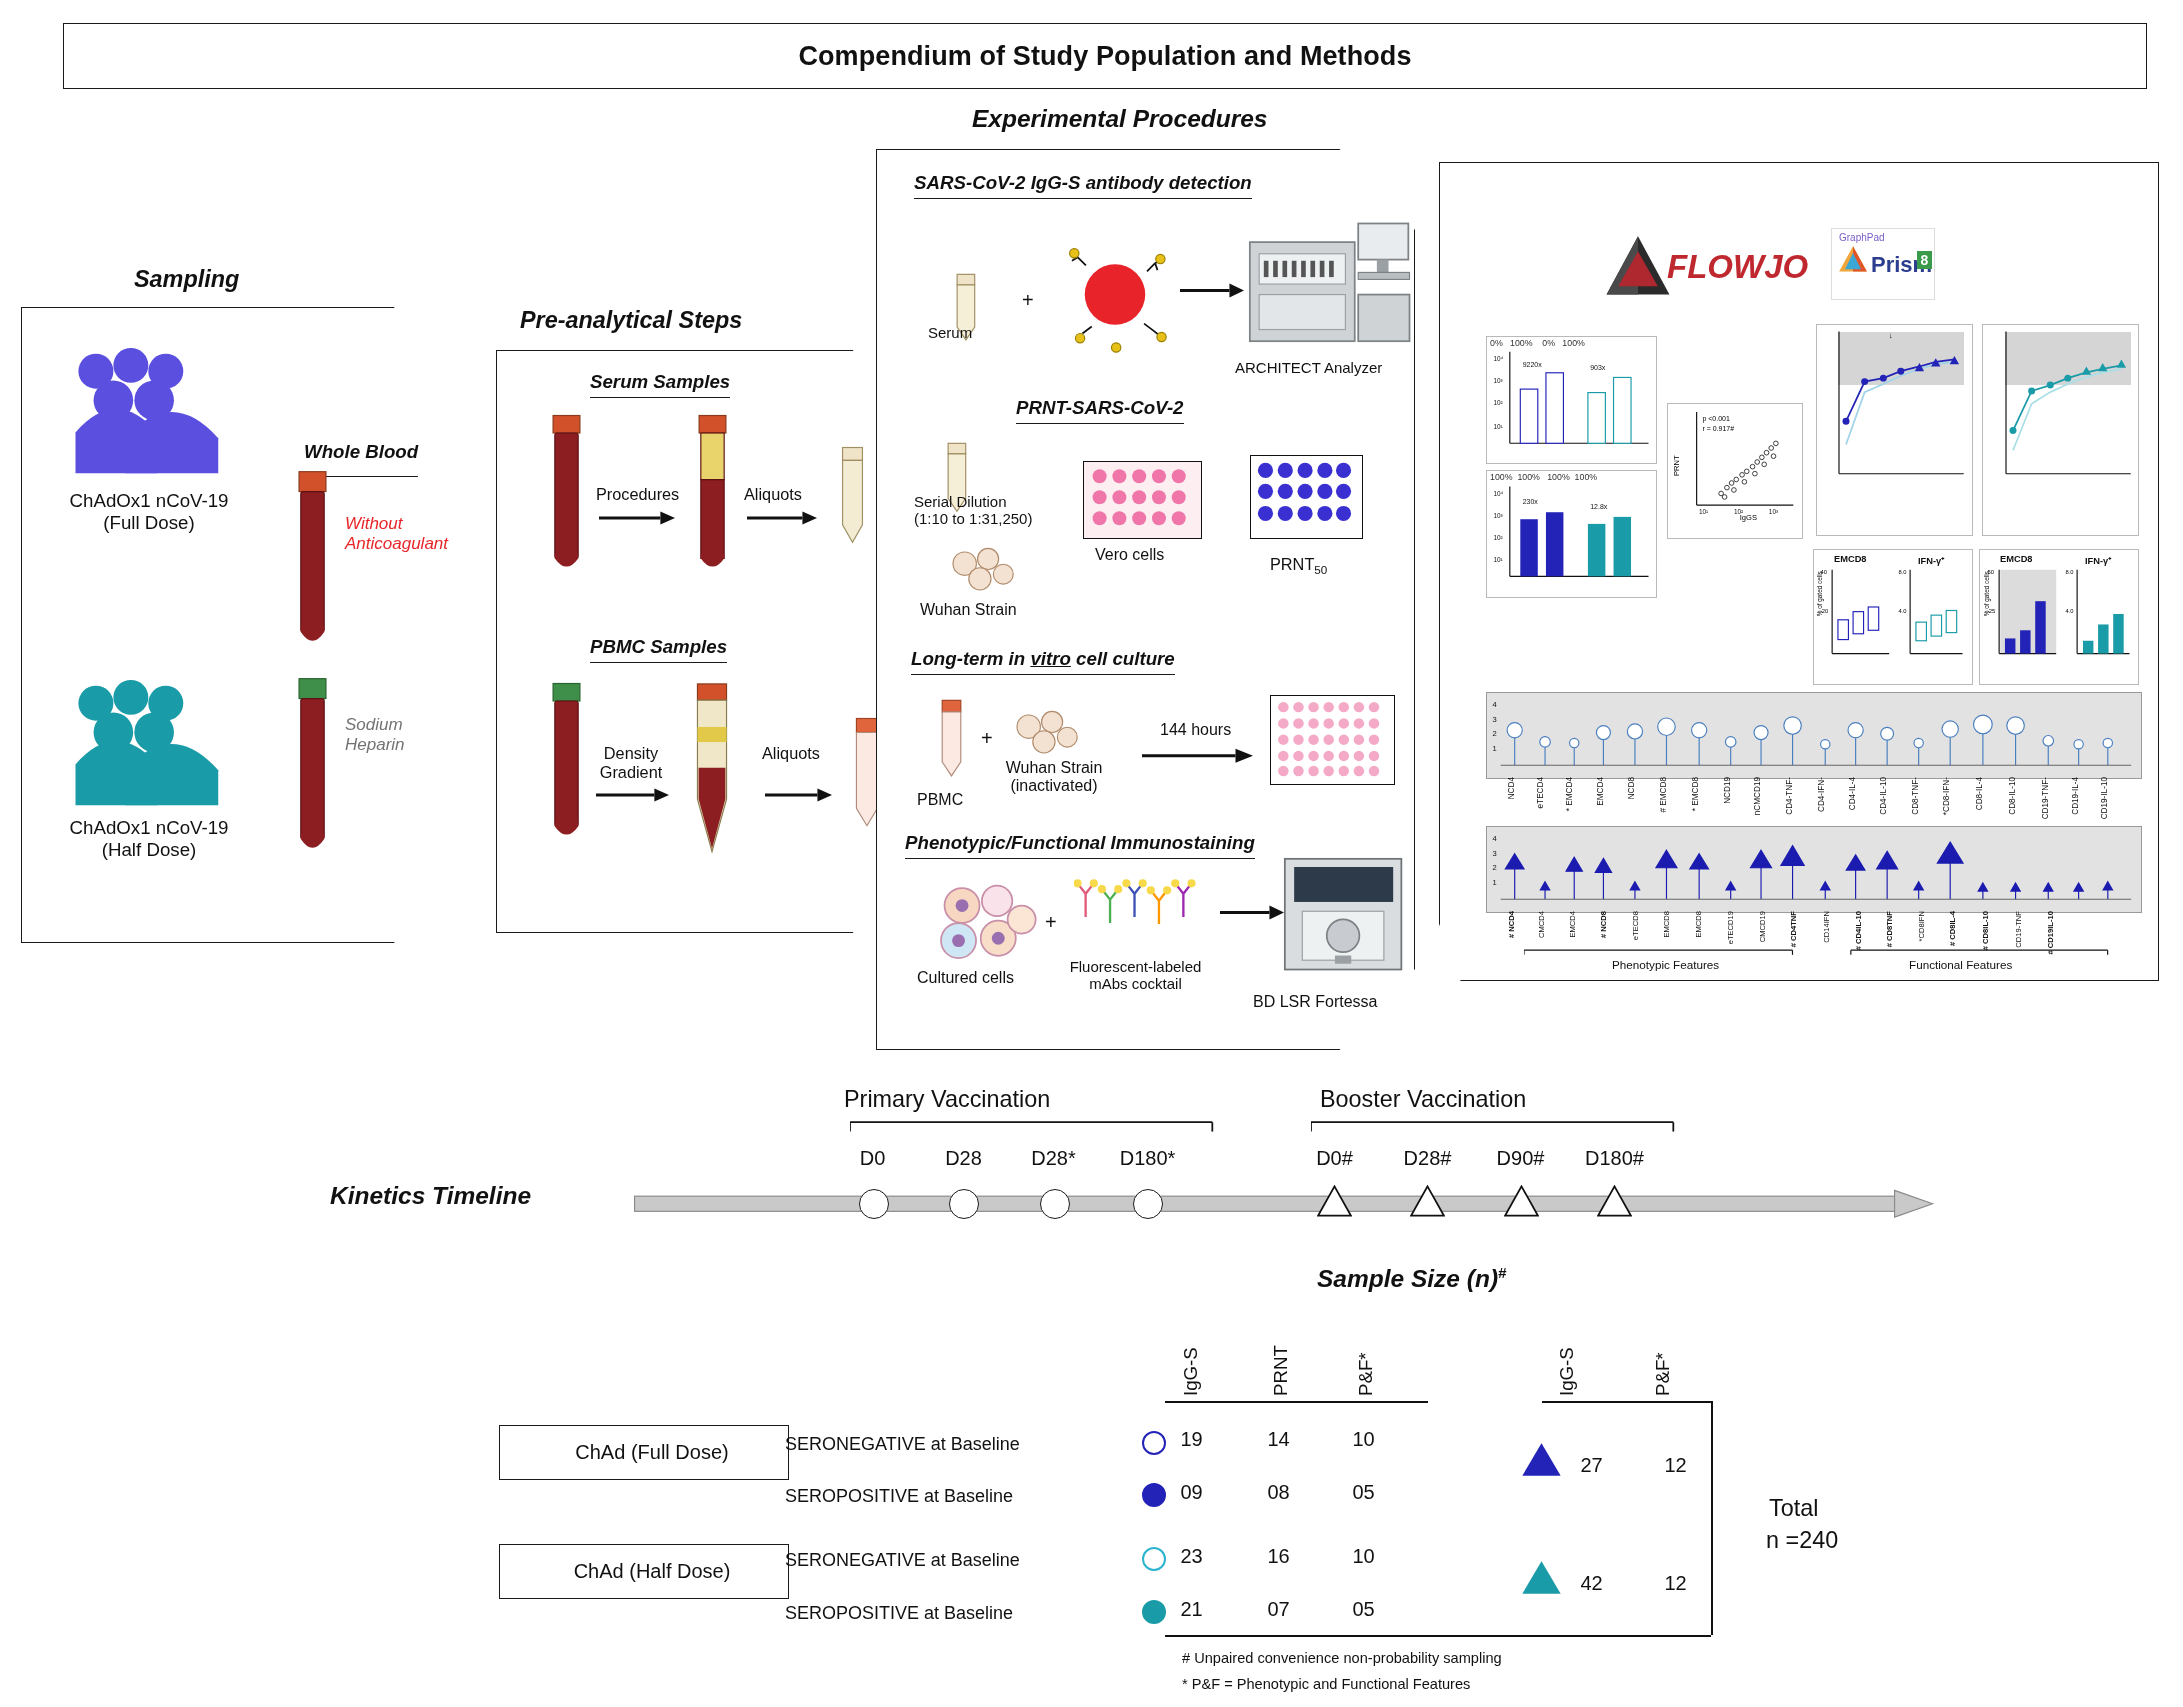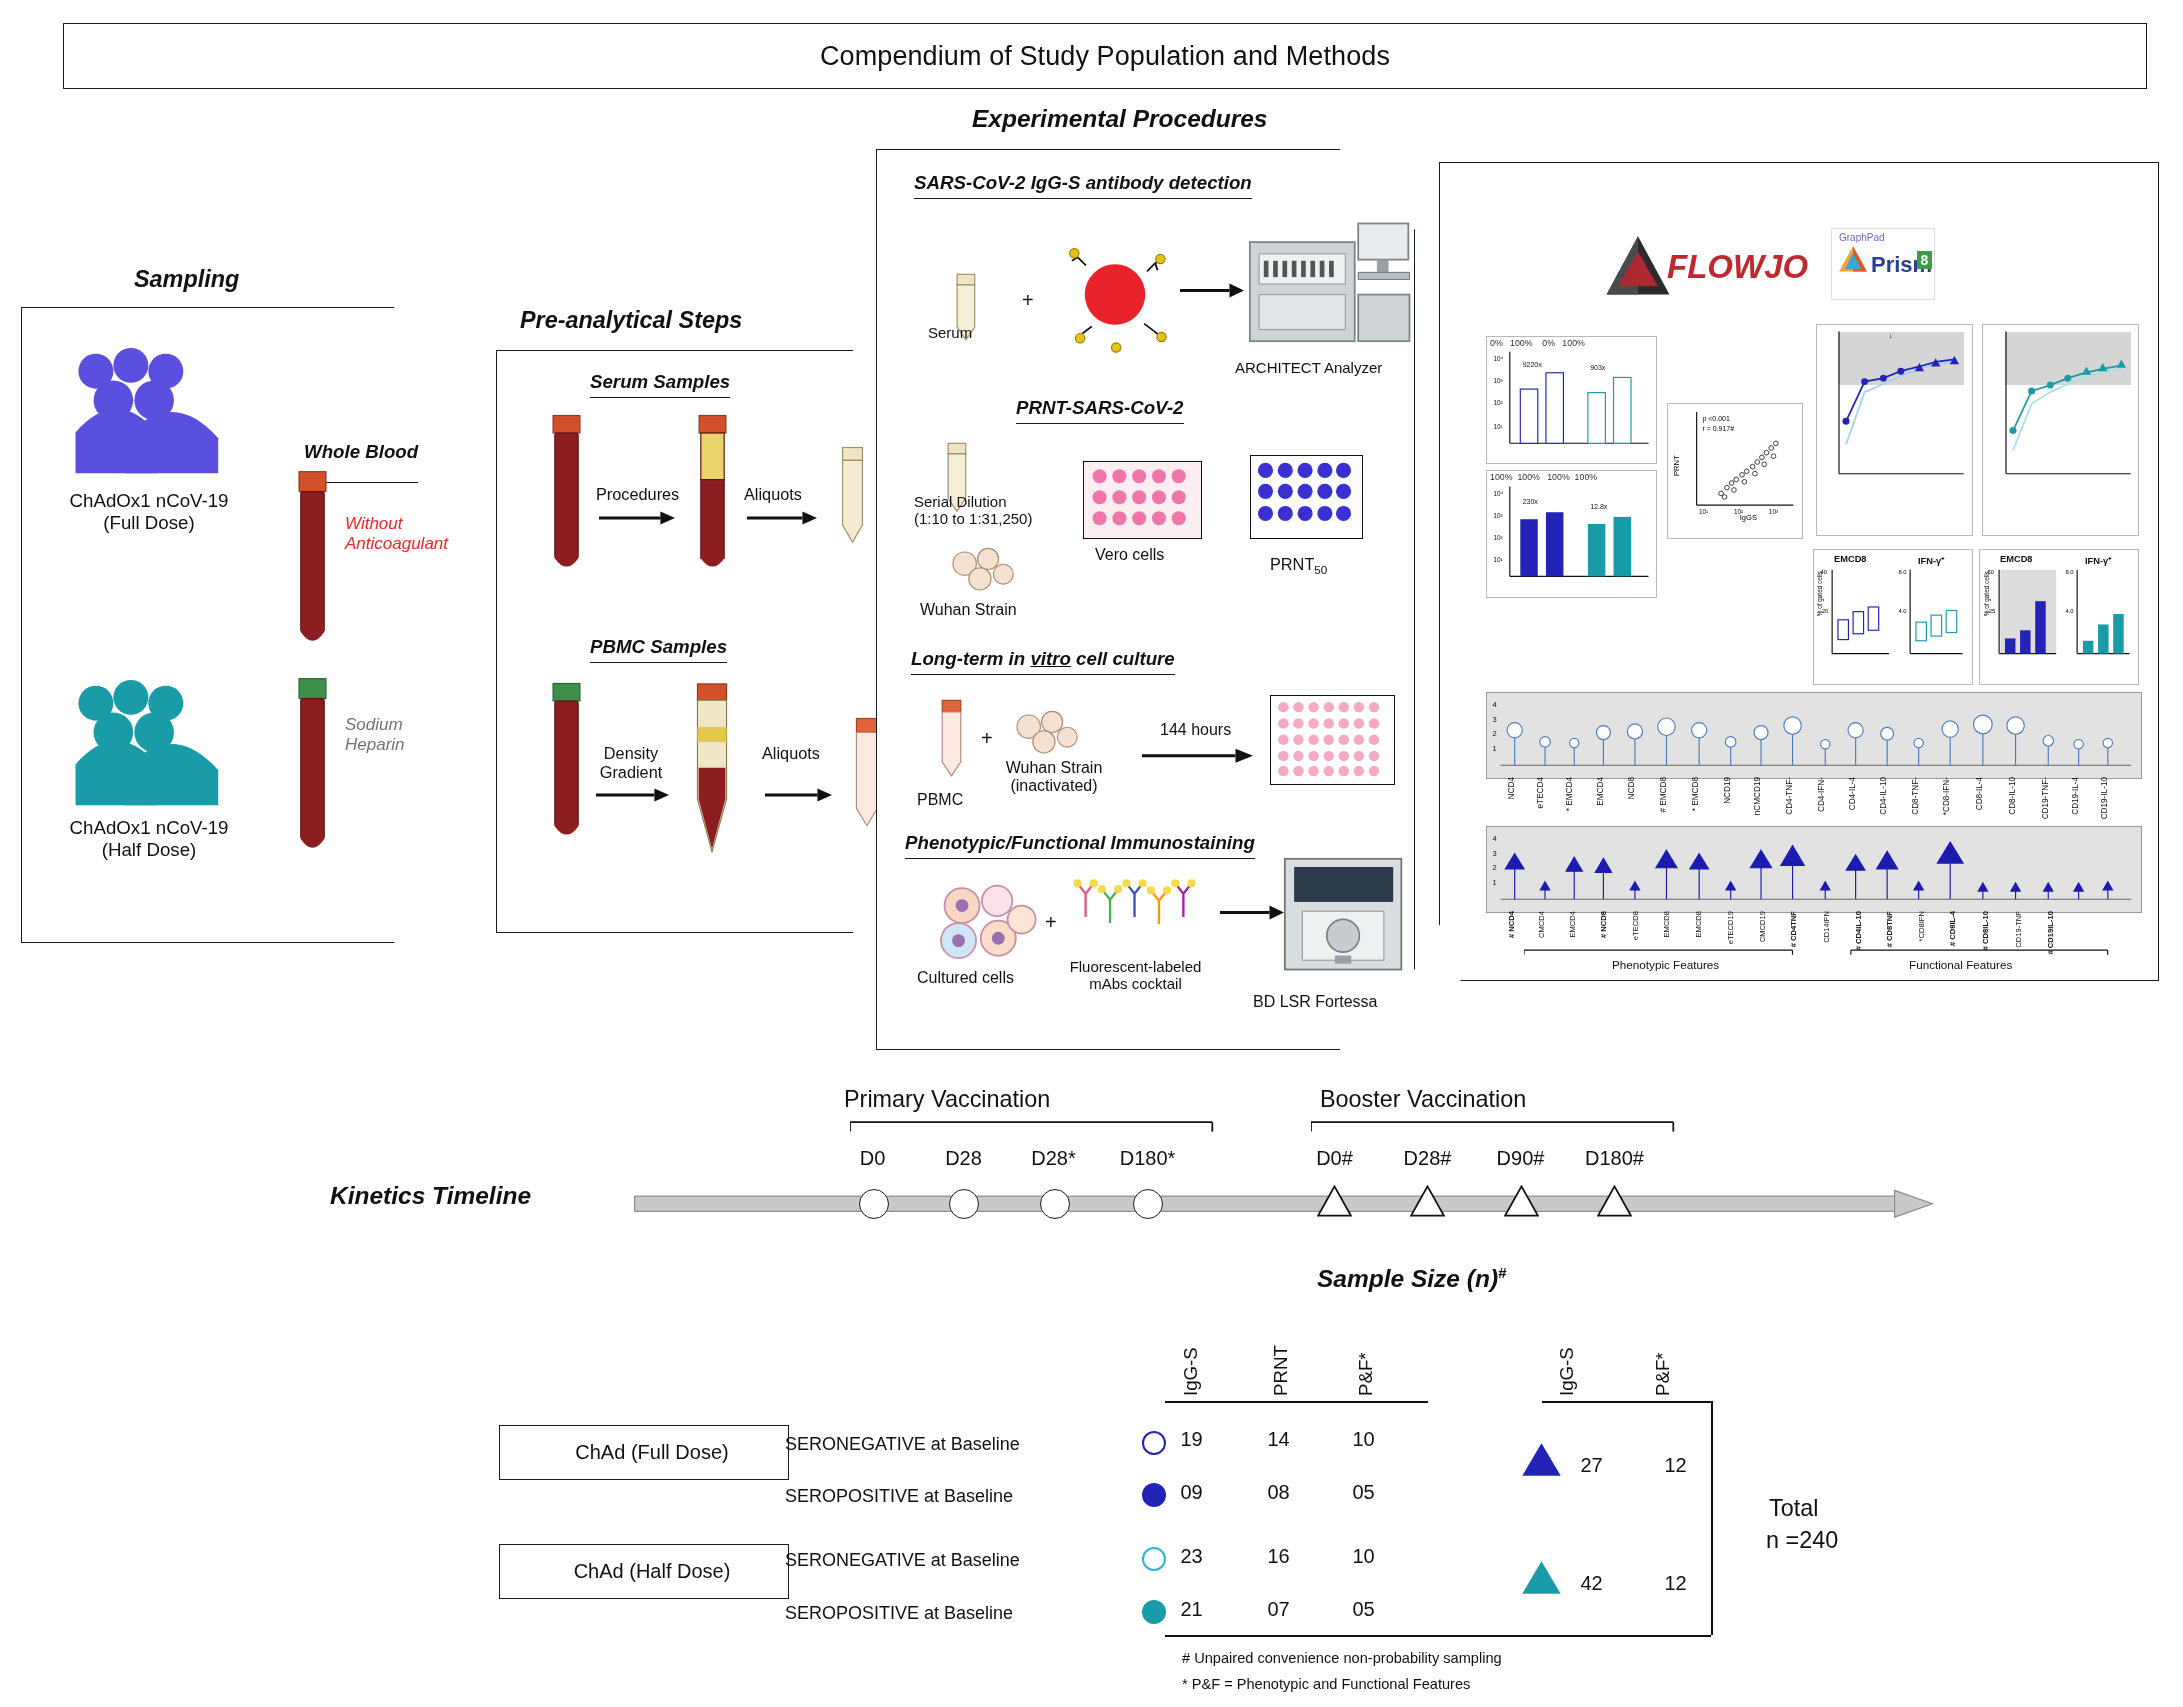--- a/index.html
+++ b/index.html
@@ -6,21 +6,21 @@
   body{
     width:2183px;height:1707px;background:#ffffff;
     font-family:"Liberation Sans", sans-serif;
     color:#111;position:relative;overflow:hidden;
   }
   .abs{position:absolute;}
   
   #title-box{
     left:63px;top:23.4px;width:2082px;height:64px;
     border:1.8px solid #1a1a1a;background:#fff;
-    display:flex;align-items:center;justify-content:center;
+    display:flex;align-items:center;justify-content:center;font-weight:bold;
   }
   #title-box span{font-size:27px;letter-spacing:0.1px;}
   
   .sect-head{font-style:italic;font-weight:bold;}
   #sampling-arrow{
     left:21px;top:307px;width:502px;height:634px;
     border:1.8px solid #1a1a1a;background:#fff;
     clip-path:polygon(0 0, 74% 0, 100% 28%, 100% 76%, 74% 100%, 0 100%);
   }
   
@@ -97,21 +97,21 @@
       <circle cx="170" cy="95" r="34"></circle>
     <path d="M35 150 q35 -40 70 -40 q35 0 70 40 v70 h-140z"></path>
     <path d="M120 160 q40 -45 80 -45 q40 0 80 45 v60 h-160z"></path>
   </g>
 </svg>
 <div class="abs" style="left:35px;top:817px;width:228px;text-align:center;font-size:18.7px;">
   <div>ChAdOx1 nCoV-19</div>
   <div>(Half Dose)</div>
 </div>
 
-<div class="abs sect-head hr-underline" style="left:304px;top:441px;font-size:18.7px;padding-bottom:19px;">Whole Blood</div>
+<div class="abs sect-head hr-underline" style="left:304px;top:441px;font-size:18.7px;padding-bottom:13px;">Whole Blood</div>
 <svg class="abs" style="left:286px;top:467px;" width="53" height="193" viewBox="0 0 90 330">
   <rect x="22" y="8" width="46" height="34" fill="#d2502a" stroke="#8a3a1c" stroke-width="2"></rect>
   <rect x="25" y="42" width="40" height="240" rx="4" fill="#8c1d21" stroke="#5d1114" stroke-width="2"></rect>
   <path d="M25 282 q20 30 40 0 v-10 h-40z" fill="#8c1d21"></path>
 </svg>
 <div class="abs" style="left:345px;top:514px;font-size:17px;color:#e8262a;font-style:italic;">
   <div>Without</div>
   <div>Anticoagulant</div>
 </div>
 

